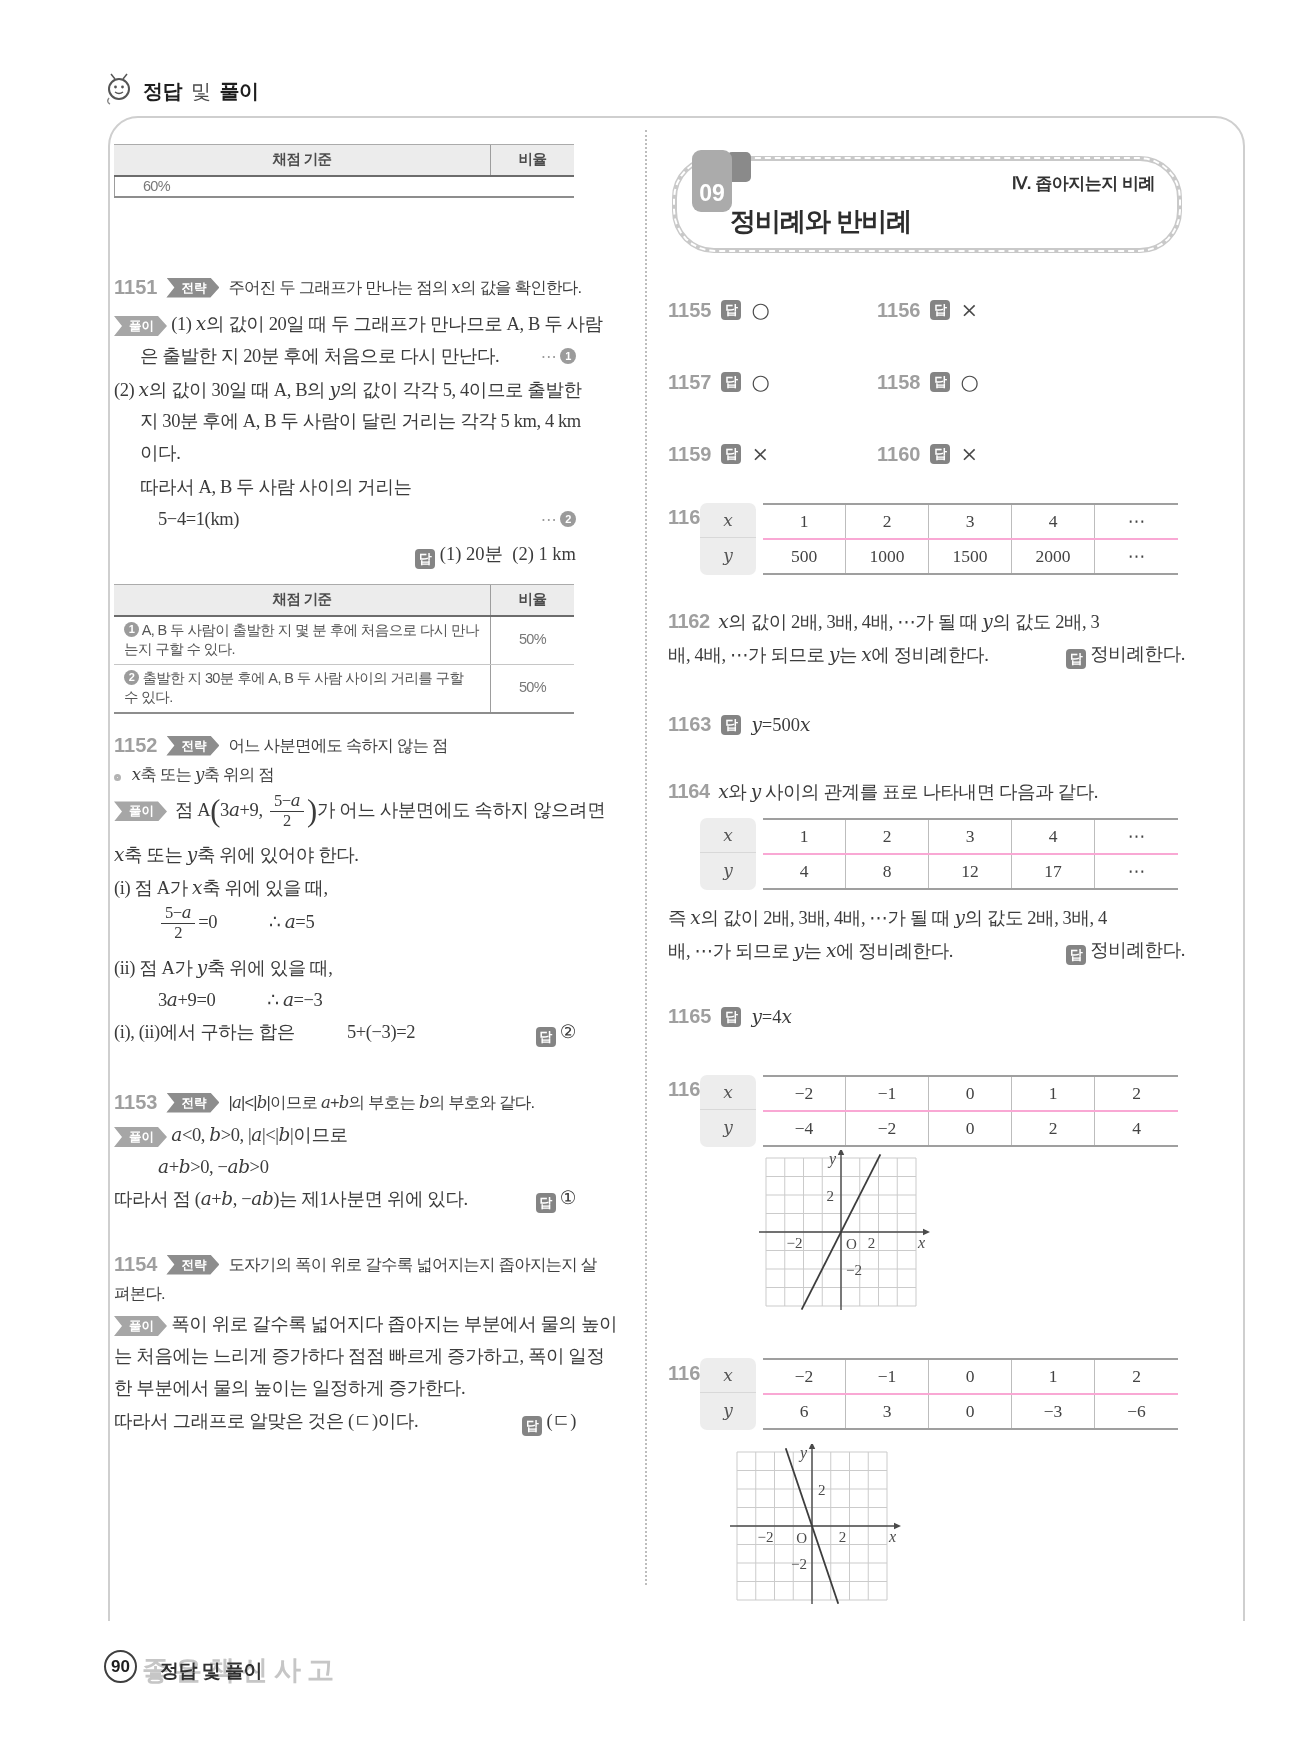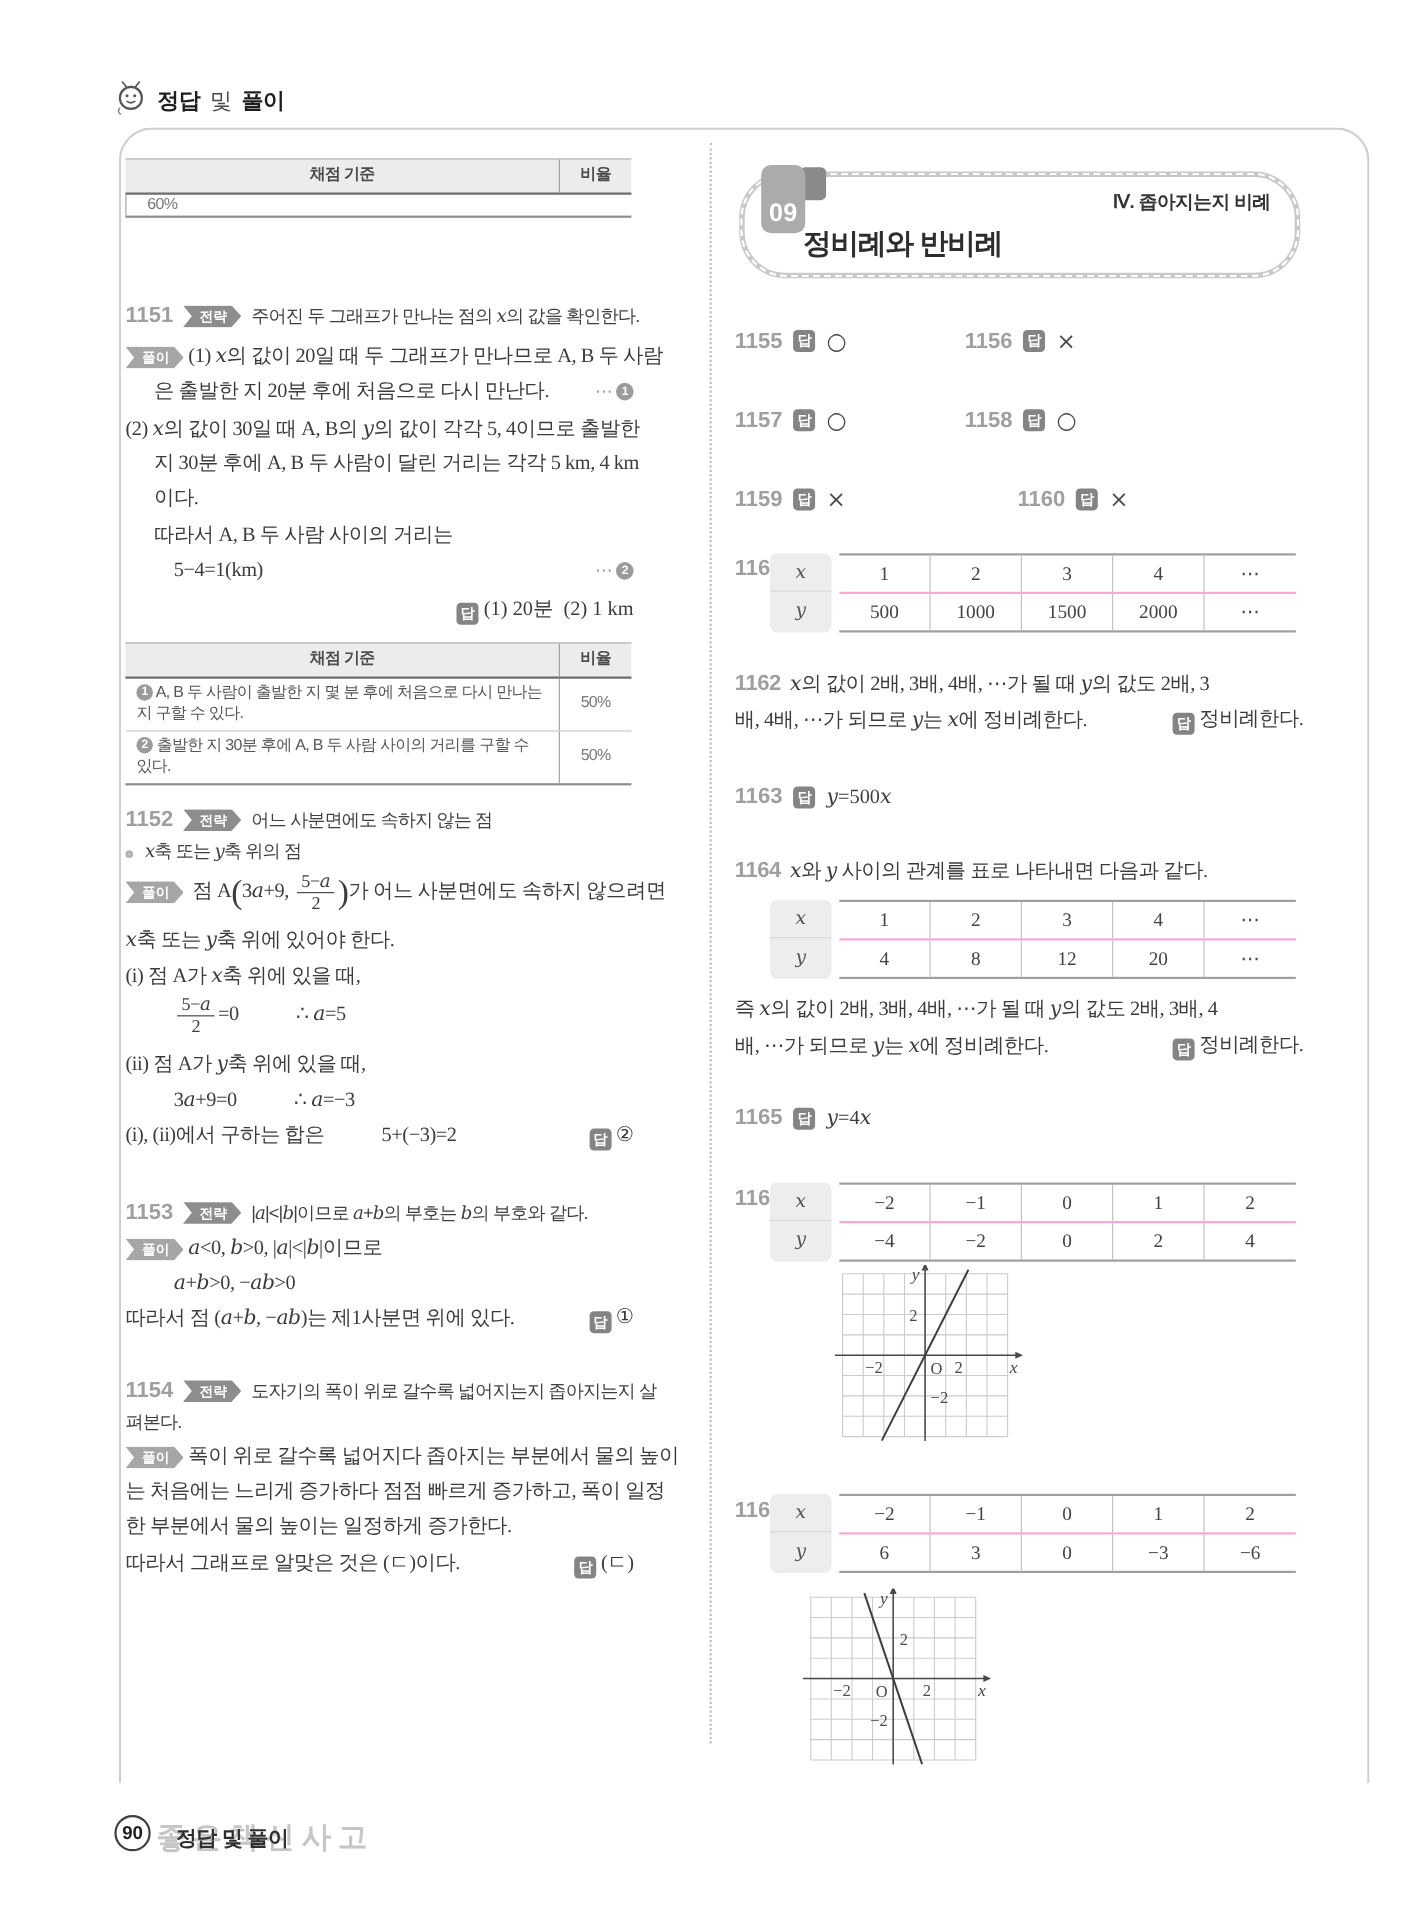--- a/index.html
+++ b/index.html
@@ -51,21 +51,21 @@
   
   .sct { position:absolute; left:114px; width:460px; font:14.5px/1.35 "Liberation Sans",sans-serif;
          color:#555; letter-spacing:-0.6px; }
   .sc-r { display:flex; }
   .sc-h { background:#ececec; border-top:1px solid #ababab; border-bottom:2px solid #6c6c6c;
           font-weight:bold; color:#4c4c4c; }
   .sc-h .sc-c1 { text-align:center; padding:5px 0; }
   .sc-r:not(.sc-h) { border-bottom:1px solid #c6c6c6; }
   .sc-r:last-child { border-bottom:2px solid #8d8d8d; }
   .sc-c1 { flex:1; padding:4px 10px; white-space:normal; }
-  .sc-c2 { width:66px; border-left:1px solid #9d9d9d; display:flex; align-items:center;
+  .sc-c2 { width:84px; border-left:1px solid #9d9d9d; display:flex; align-items:center;
            justify-content:center; color:#787878; }
 
   
   .xyt { position:absolute; display:flex; gap:7px; }
   .xy-lblcol { width:56px; background:#ededed; border-radius:7px; }
   .xy-lbl { height:34px; display:flex; align-items:center; justify-content:center;
             font:17px "Liberation Serif",serif; color:#555; }
   .xy-lbl2 { border-top:1px solid #d8d8d8; }
   .xy-row { display:flex; border-top:2px solid #9f9f9f; }
   .xy-row2 { border-top:2px solid #f9a8d4; border-bottom:2px solid #9f9f9f;justify-content:space-between; }
@@ -271,21 +271,21 @@
 <div class="qitem" style="left:877px;top:370px">
   <span class="pno">1158</span>
   <span class="ab">답</span>
   <span class="mk">○</span>
 </div>
 <div class="qitem" style="left:668px;top:442px">
   <span class="pno">1159</span>
   <span class="ab">답</span>
   <span class="mk">×</span>
 </div>
-<div class="qitem" style="left:925px;top:442px">
+<div class="qitem" style="left:877px;top:442px">
   <span class="pno">1160</span>
   <span class="ab">답</span>
   <span class="mk">×</span>
 </div>
 
 <div class="qitem" style="left:668px;top:506px">
   <span class="pno">1161</span>
   <span class="ab">답</span>
 </div>
 <div class="xyt" style="left:700px;top:503px">
@@ -351,21 +351,21 @@
         <div class="xy-cell">1</div>
         <div class="xy-cell">2</div>
         <div class="xy-cell">3</div>
         <div class="xy-cell">4</div>
         <div class="xy-cell">⋯</div>
       </div>
       <div class="xy-row xy-row2">
         <div class="xy-cell">4</div>
         <div class="xy-cell">8</div>
         <div class="xy-cell">12</div>
-        <div class="xy-cell">20</div>
+        <div class="xy-cell">17</div>
         <div class="xy-cell">⋯</div>
       </div>
     </div>
   </div>
 <div class="rline" style="top:906px">즉 <i>x</i>의 값이 2배, 3배, 4배, ⋯가 될 때 <i>y</i>의 값도 2배, 3배, 4</div>
 <div class="rline" style="top:939px">
   <span>배, ⋯가 되므로 <i>y</i>는 <i>x</i>에 정비례한다.</span>
   <span class="ansr">
     <span class="ab">답</span>
     <span>정비례한다.</span>

